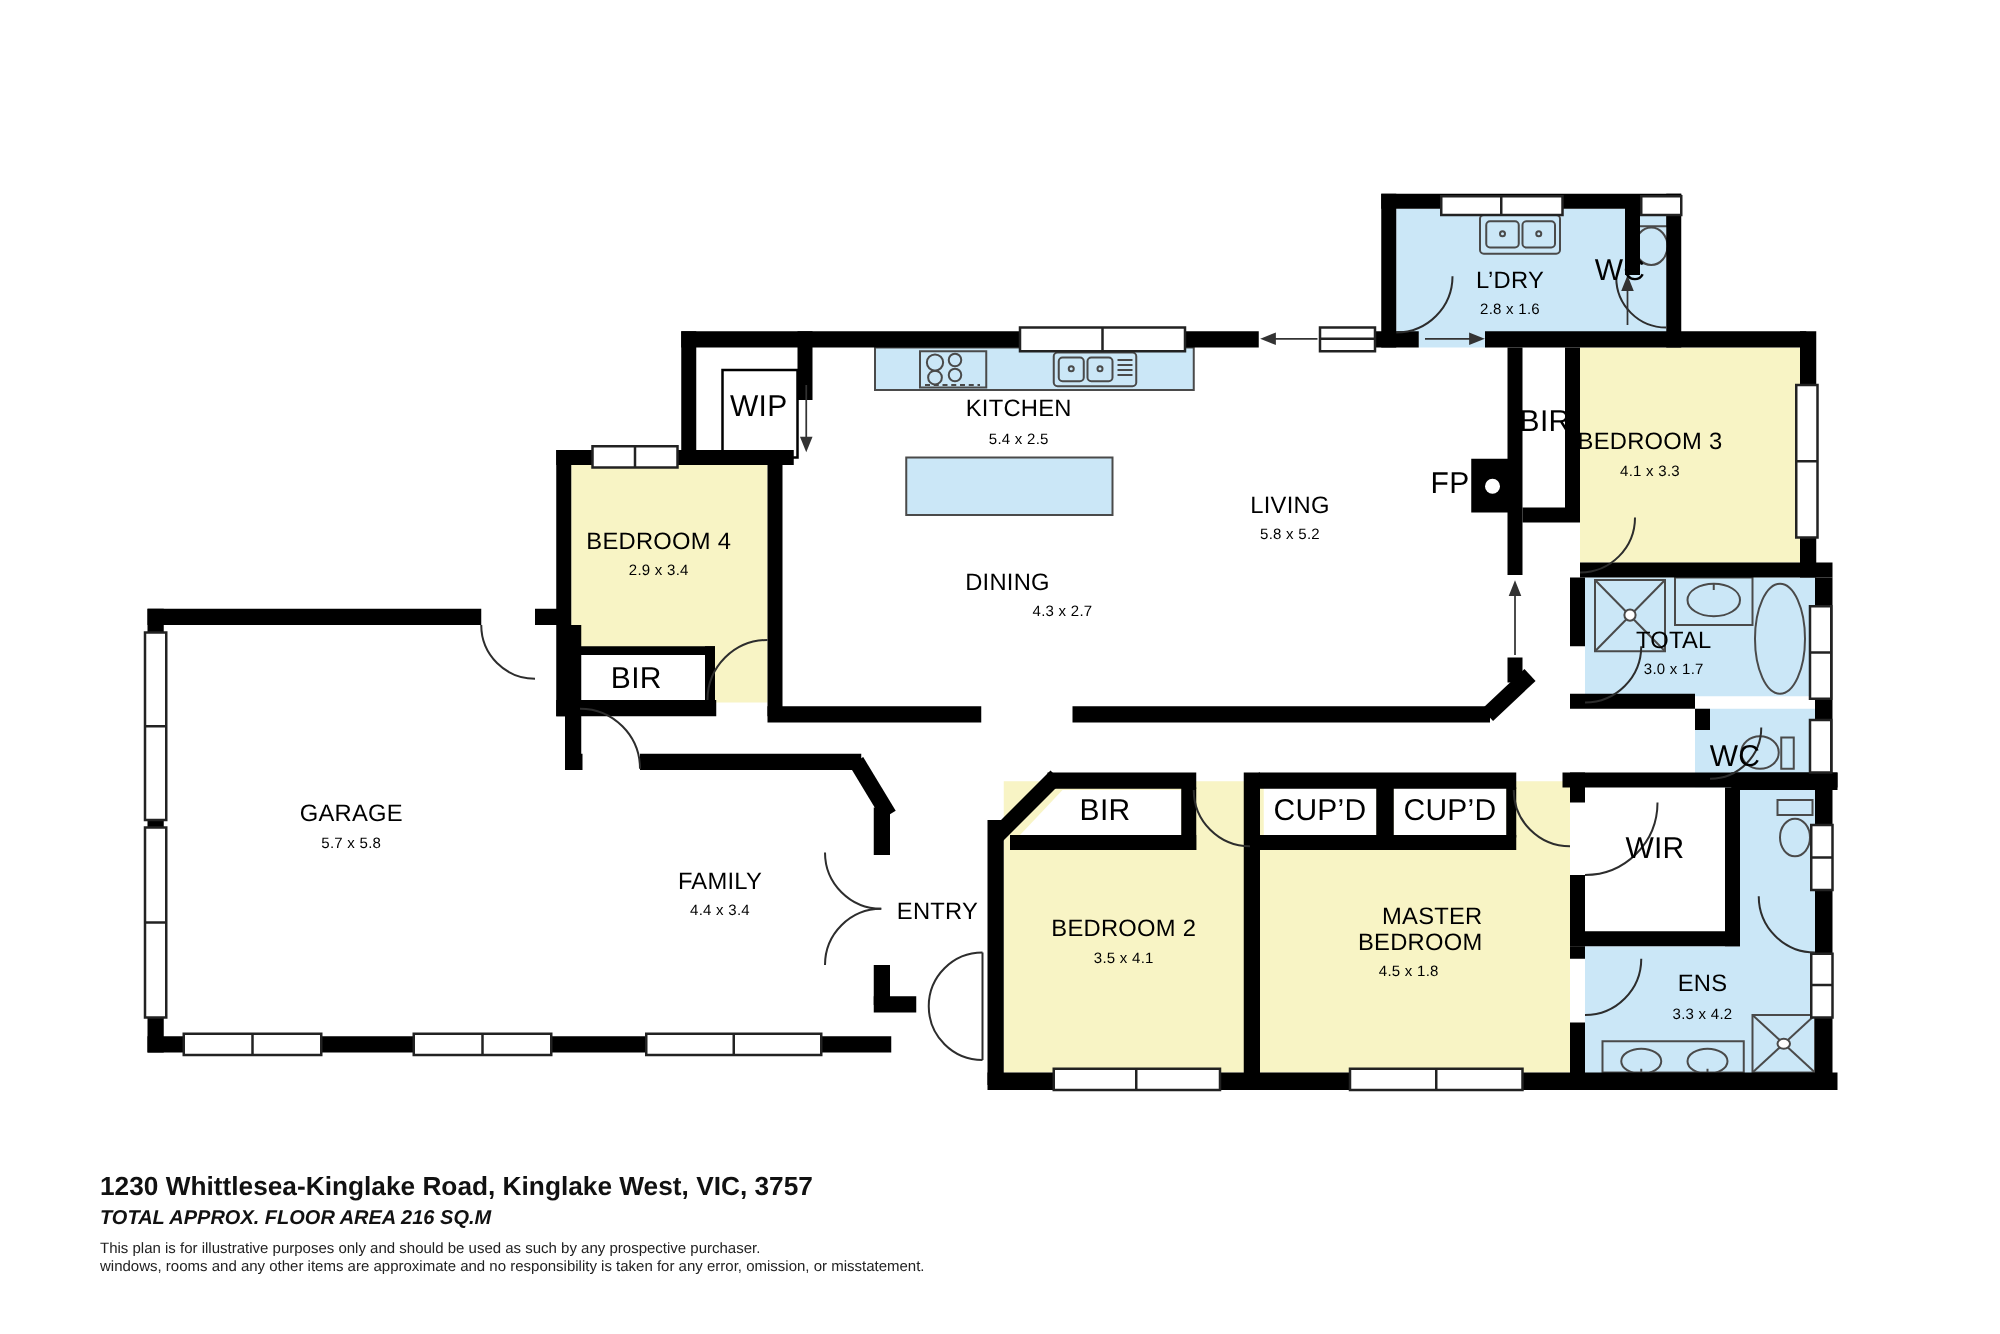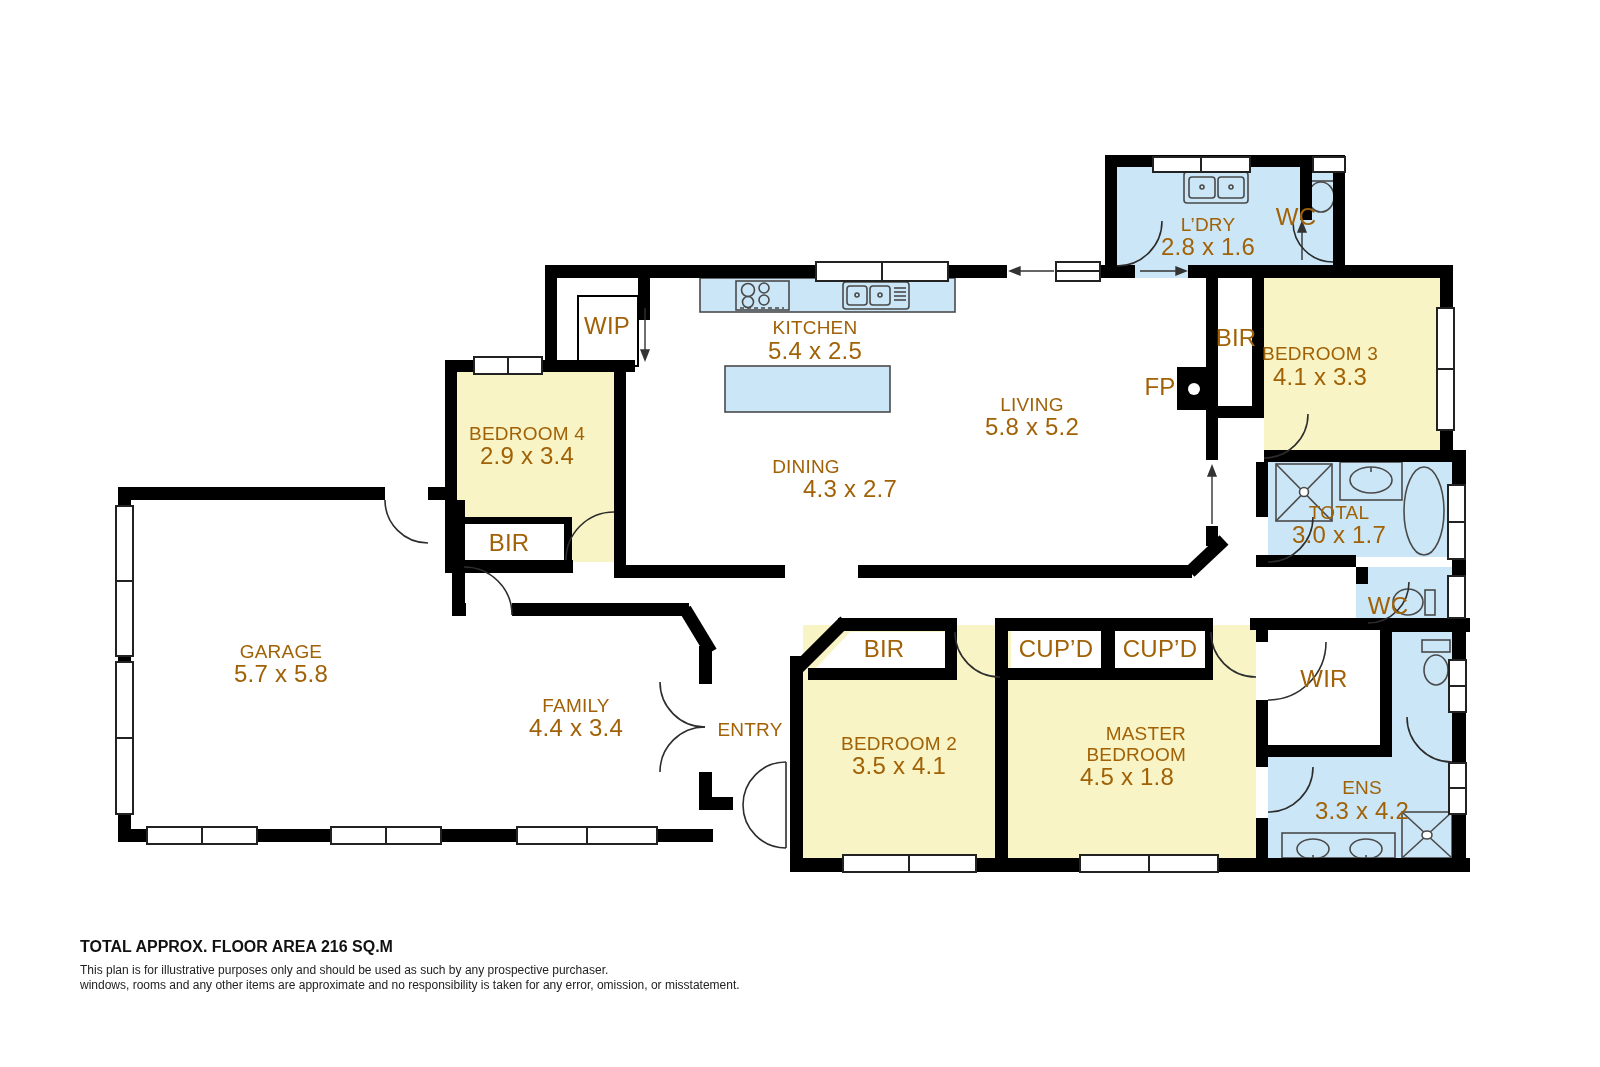--- a/index.html
+++ b/index.html
@@ -1,26 +1,26 @@
 <!DOCTYPE html>
 <html><head>
 <meta charset="utf-8">
 <style>
   html,body{margin:0;padding:0;background:#fff;}
   #canvas{position:relative;width:1600px;height:1067px;background:#fff;
     font-family:"Liberation Sans",sans-serif;overflow:hidden;}
   #plan-svg{position:absolute;left:0;top:0;}
-  .lbl{position:absolute;transform:translate(-50%,-50%);font-size:19px;color:#a16207;
+  .lbl{position:absolute;transform:translate(-50%,-50%);font-size:19px;color:#000000;
     white-space:nowrap;letter-spacing:.2px;}
-  .dims{font-size:24px;text-align:center;}
+  .dims{font-size:12px;text-align:center;}
   .small{font-size:24px;}
   .master-name{white-space:normal;width:118px;text-align:right;line-height:21px;}
   #footer{position:absolute;left:80px;top:938px;color:#111;}
   #addr{font-size:21px;font-weight:700;margin:0 0 4px 0;}
-  #area{font-size:16px;font-weight:700;margin:0 0 7px 0;}
+  #area{font-size:16px;font-weight:700;margin:0 0 7px 0;font-style:italic;}
   .disc{font-size:12px;color:#222;line-height:14.5px;}
 </style>
 </head>
 <body>
 
 <div id="canvas">
 
 <svg id="plan-svg" width="1600" height="1067" viewBox="0 0 1600 1067">
 
   <g>
@@ -313,18 +313,19 @@
 <div class="lbl small" style="left:1324px;top:679px">WIR</div>
 
 <div class="lbl" style="left:1339px;top:513px">TOTAL</div>
 <div class="lbl dims" style="left:1339px;top:535px">3.0 x 1.7</div>
 <div class="lbl small" style="left:1388px;top:606px">WC</div>
 
 <div class="lbl" style="left:1362px;top:788px">ENS</div>
 <div class="lbl dims" style="left:1362px;top:811px">3.3 x 4.2</div>
 
 <div id="footer">
+  <div id="addr">1230 Whittlesea-Kinglake Road, Kinglake West, VIC, 3757</div>
   <div id="area">TOTAL APPROX. FLOOR AREA 216 SQ.M</div>
   <div class="disc">This plan is for illustrative purposes only and should be used as such by any prospective purchaser.</div>
   <div class="disc">windows, rooms and any other items are approximate and no responsibility is taken for any error, omission, or misstatement.</div>
 </div>
 
 </div>
 
 </body></html>

